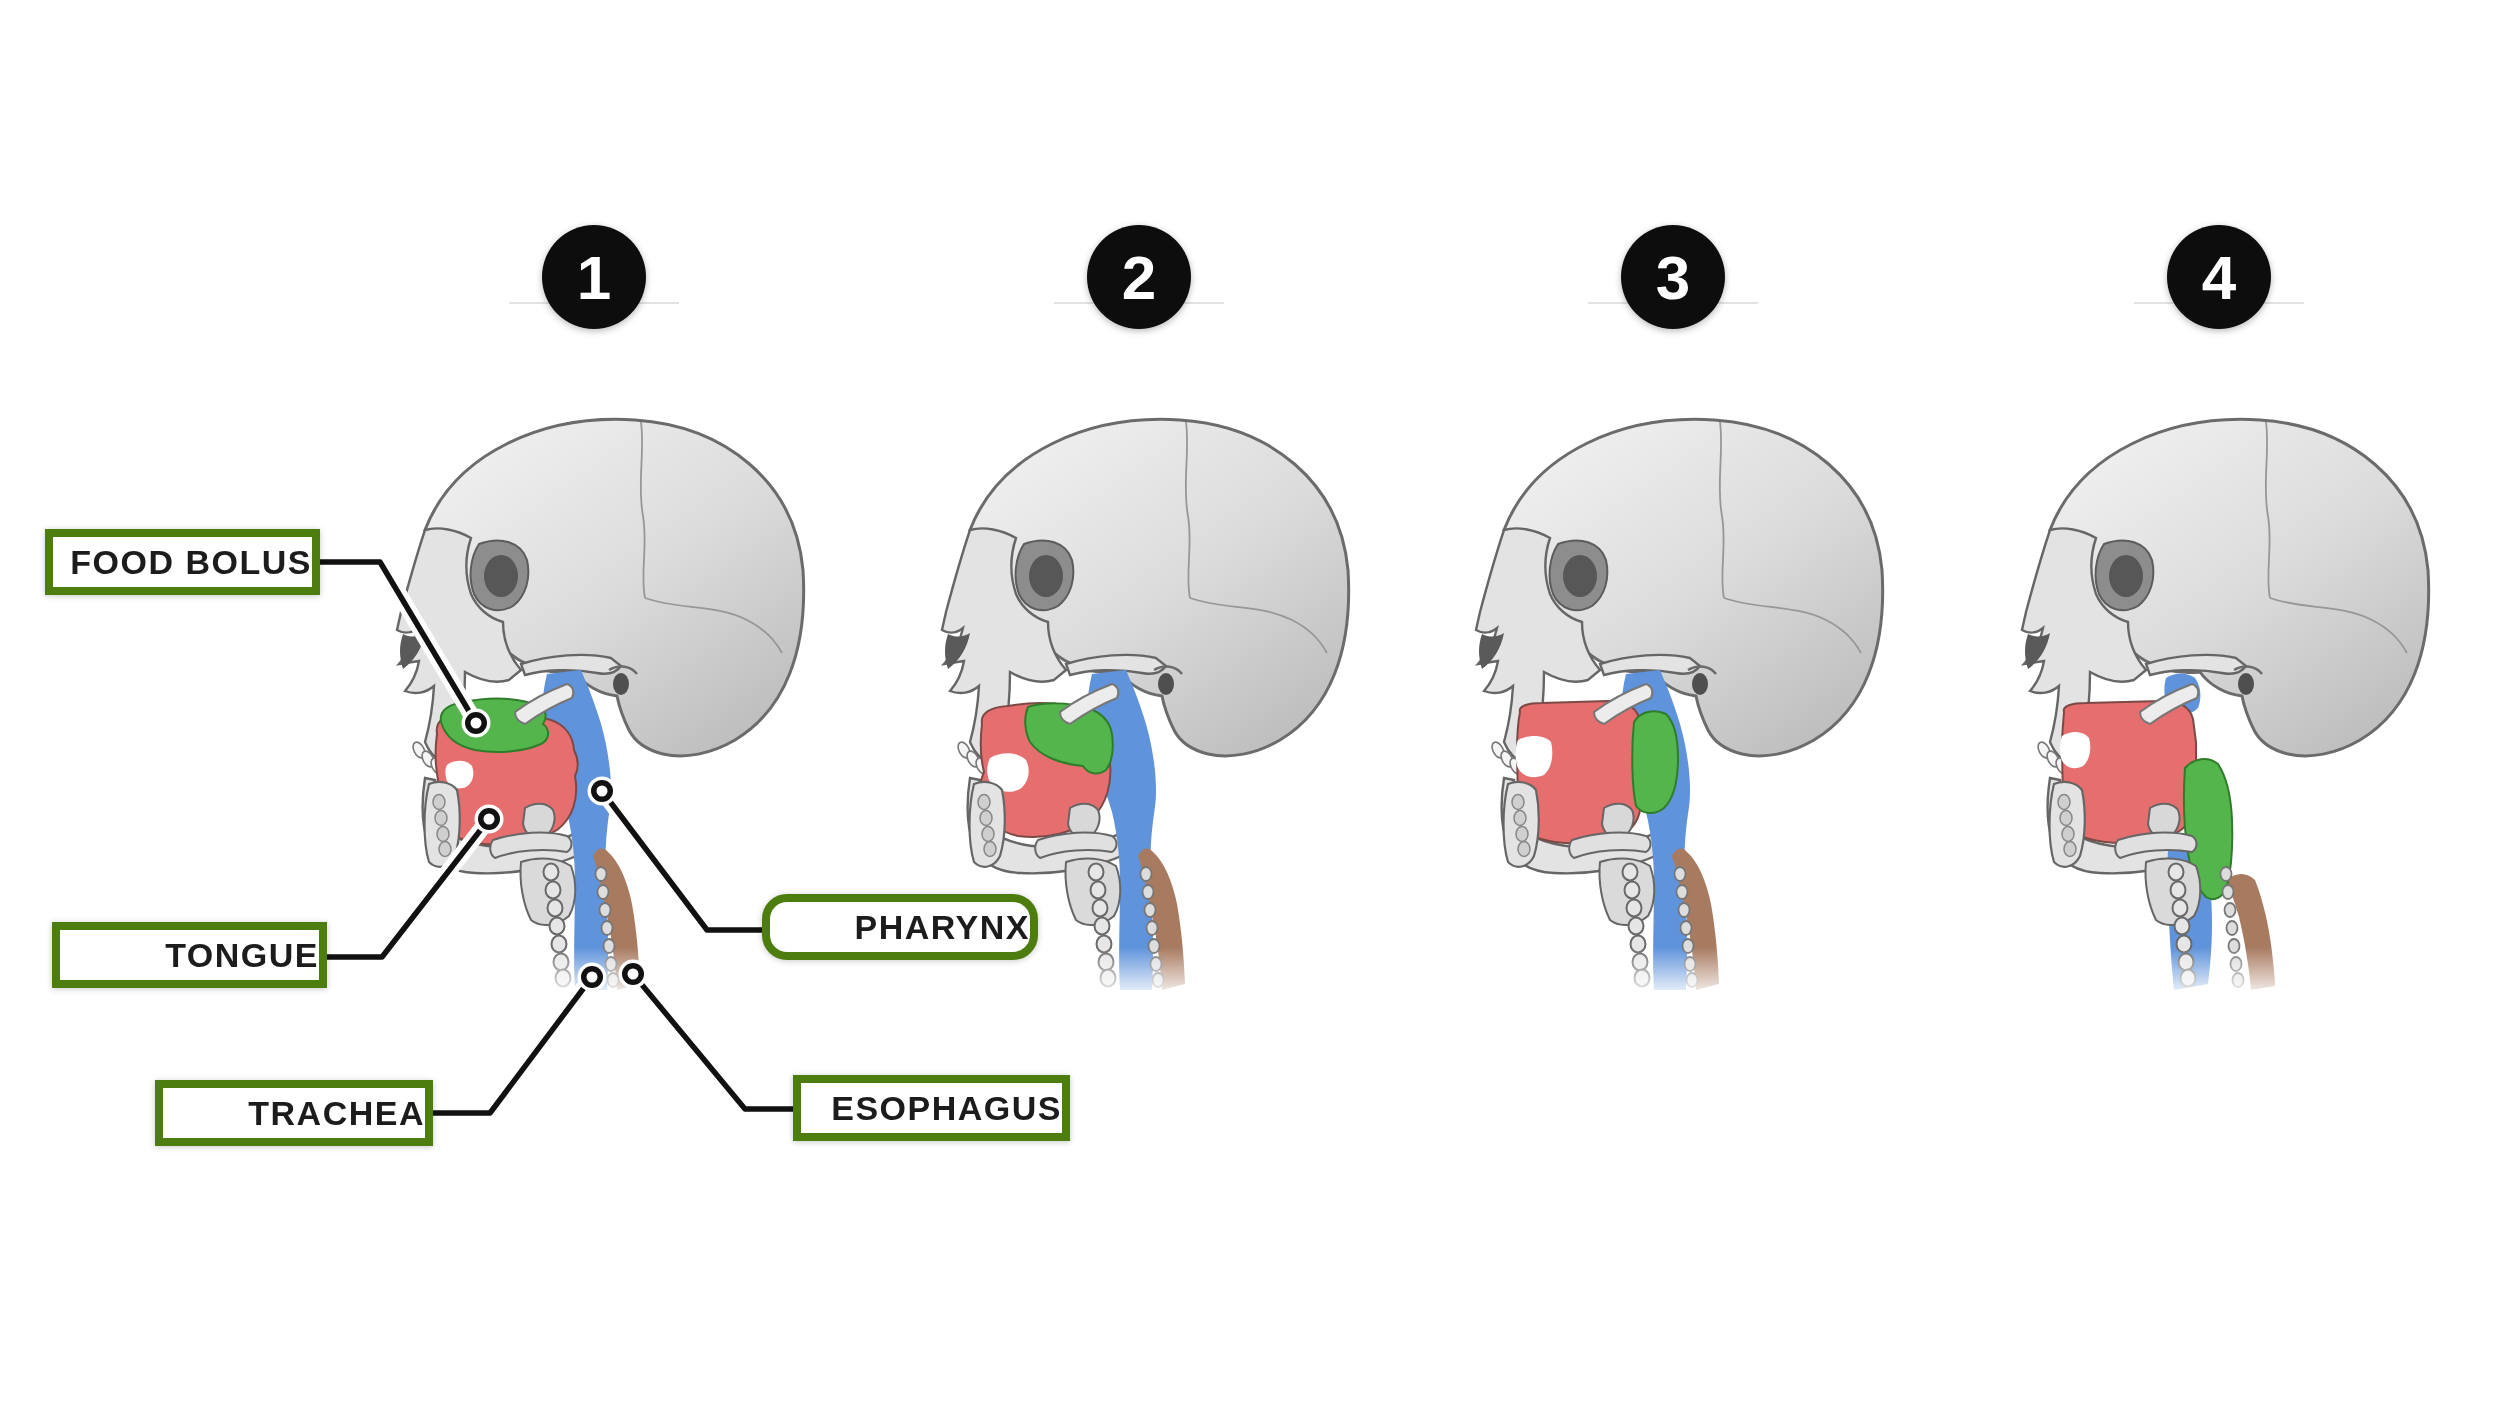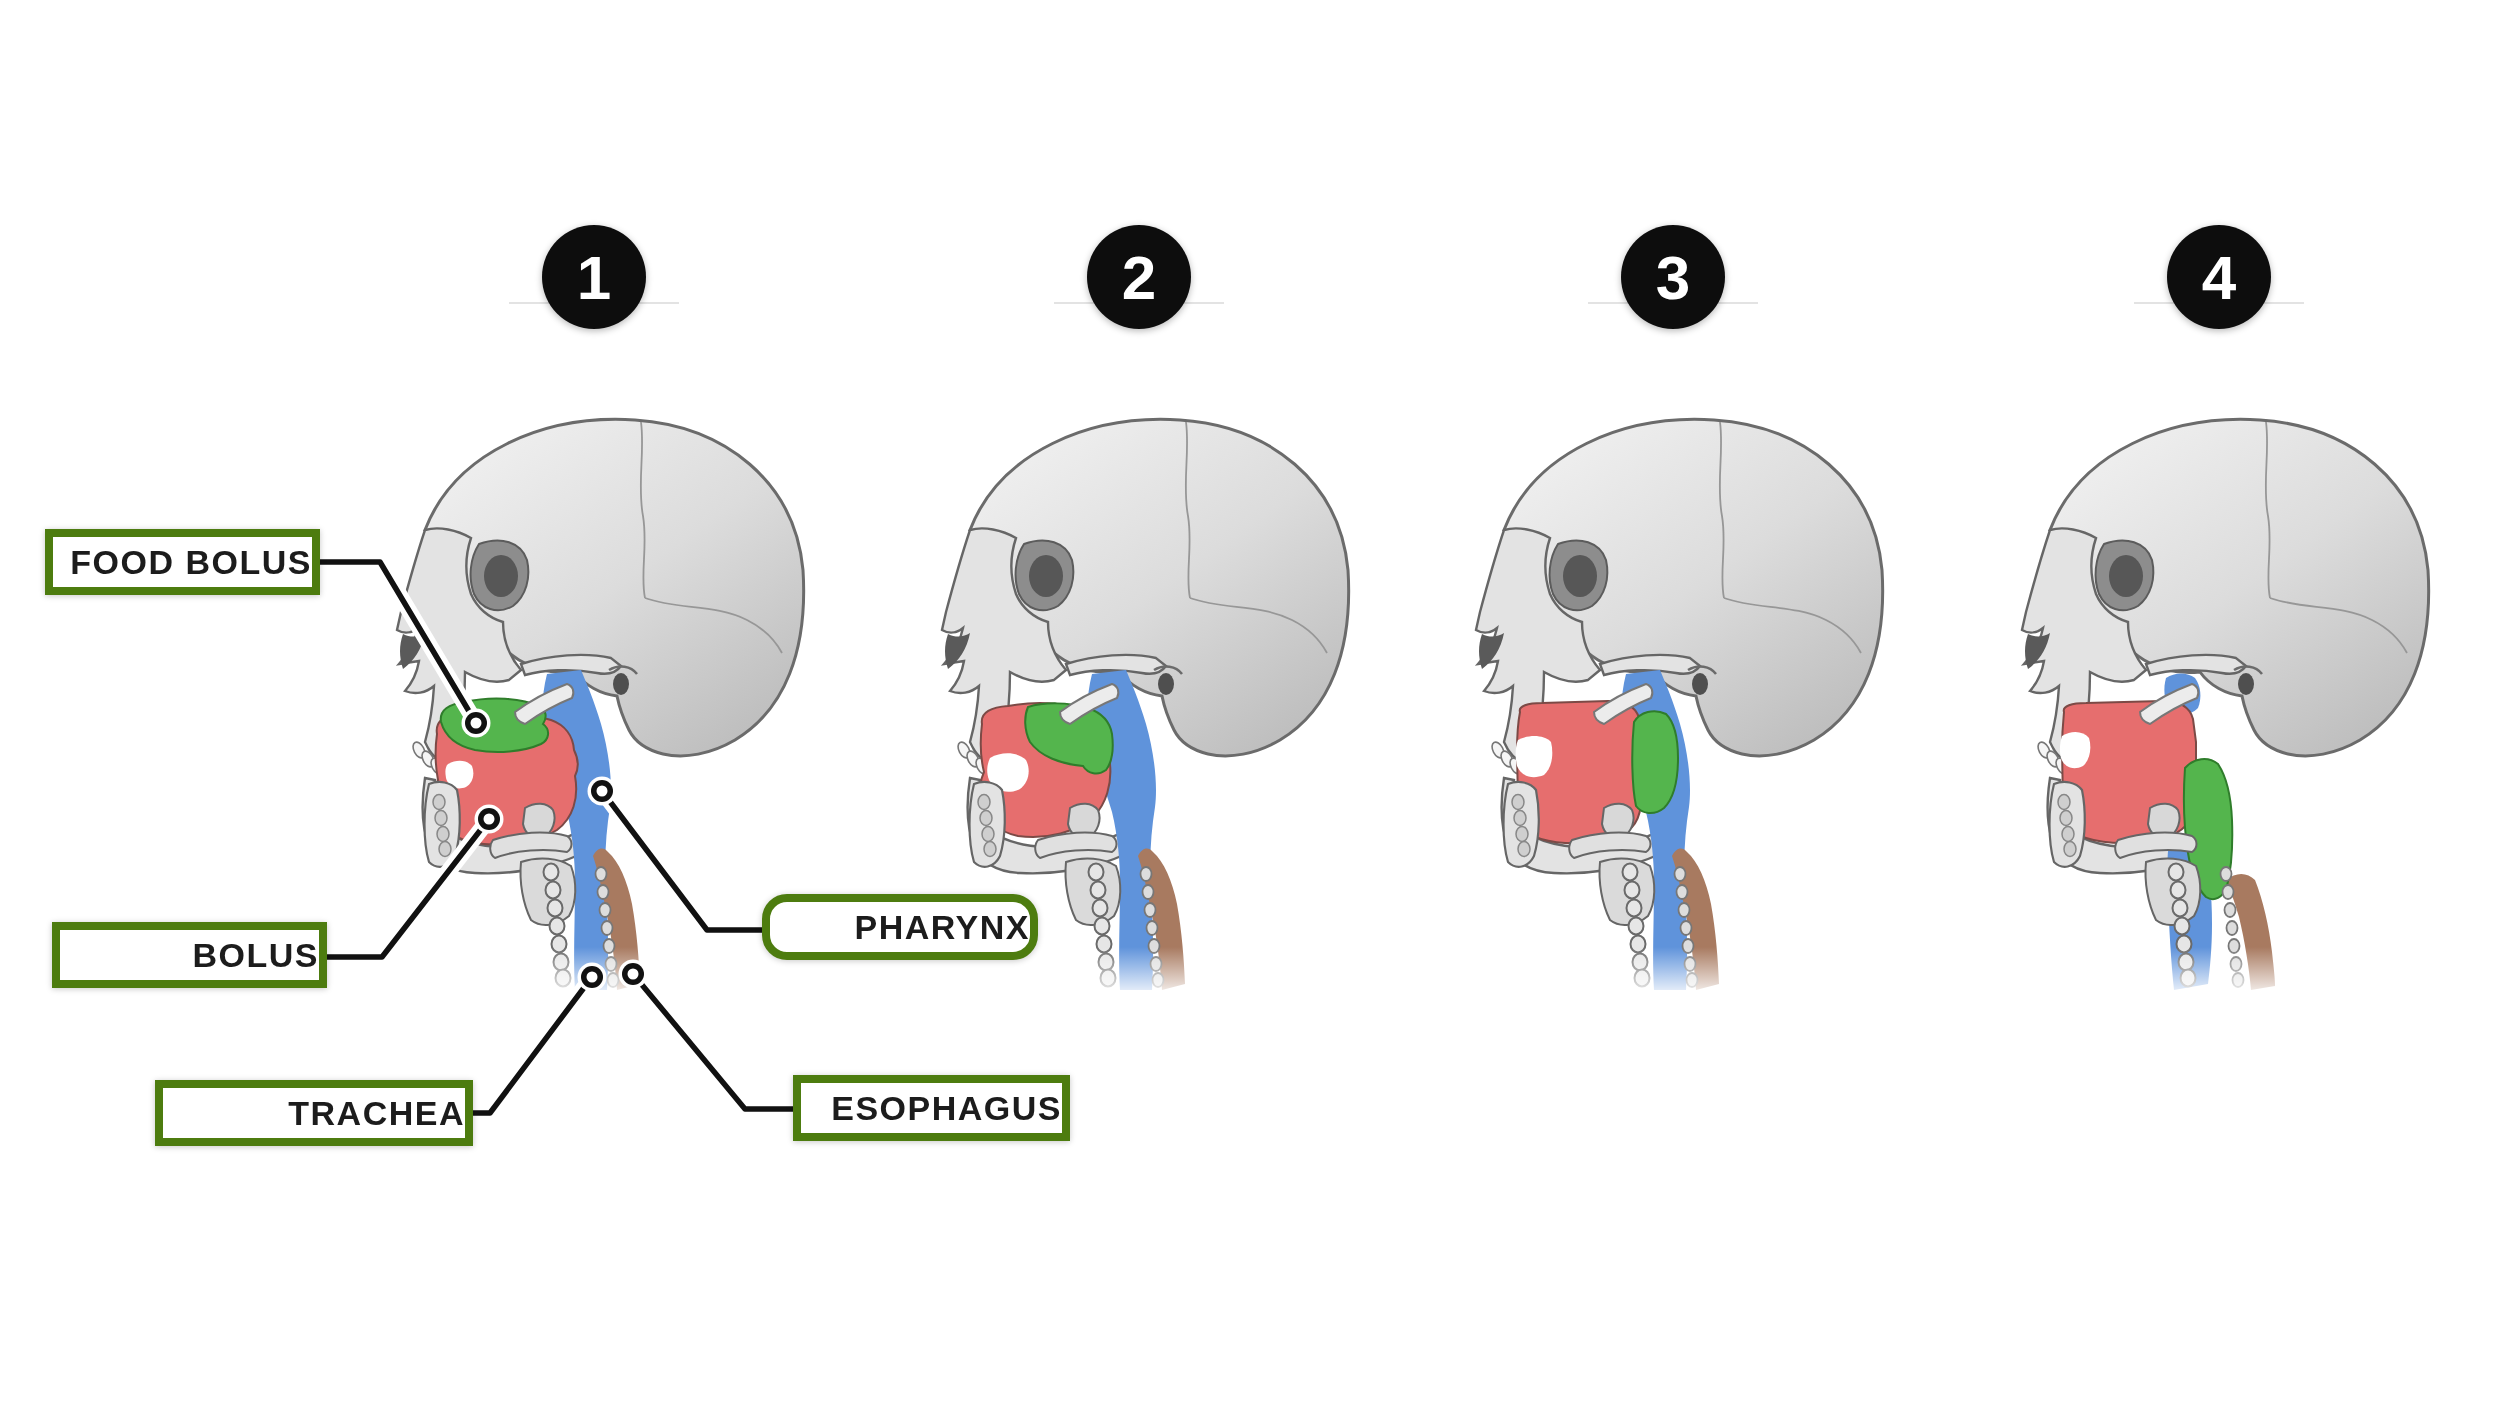--- a/index.html
+++ b/index.html
@@ -249,23 +249,23 @@
       <span>3</span>
     </div>
   <div class="stage-badge" style="left:2167px;top:225px;">
       <span>4</span>
     </div>
 
   <div class="callout-box" style="left:45px;top:529px;width:275px;height:66px;">
     <span>FOOD BOLUS</span>
   </div>
   <div class="callout-box" style="left:52px;top:922px;width:275px;height:66px;">
-    <span>BOLUS</span>
-  </div>
-  <div class="callout-box" style="left:155px;top:1080px;width:318px;height:66px;">
+    <span>TONGUE</span>
+  </div>
+  <div class="callout-box" style="left:155px;top:1080px;width:278px;height:66px;">
     <span>TRACHEA</span>
   </div>
   <div class="callout-box" style="left:762px;top:894px;width:276px;height:66px;border-radius:25px;">
     <span>PHARYNX</span>
   </div>
   <div class="callout-box" style="left:793px;top:1075px;width:277px;height:66px;">
     <span>ESOPHAGUS</span>
   </div>
 
 </div>

